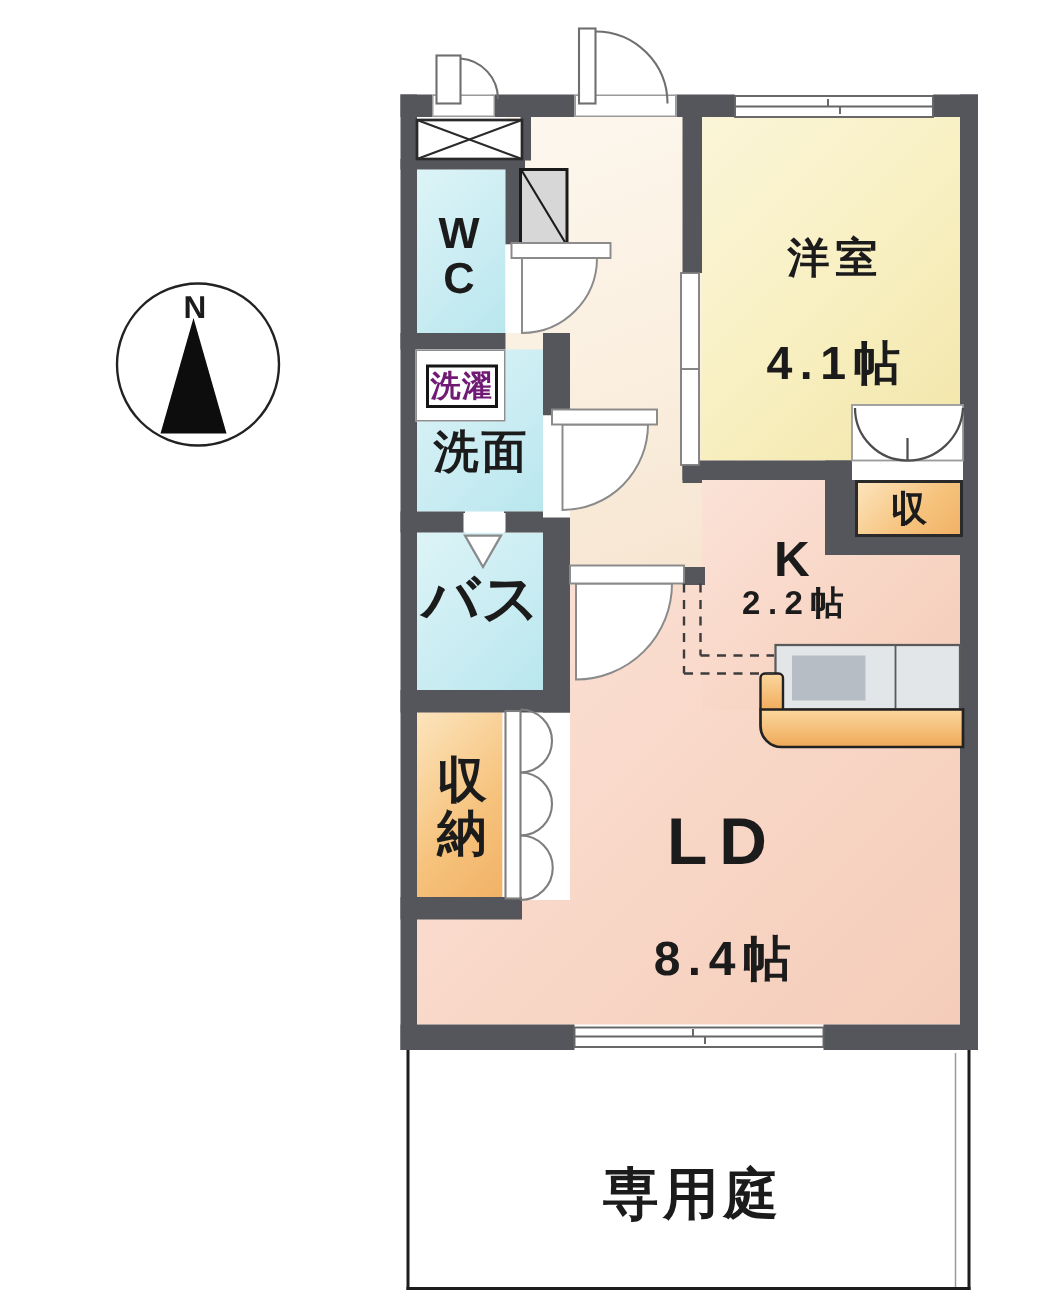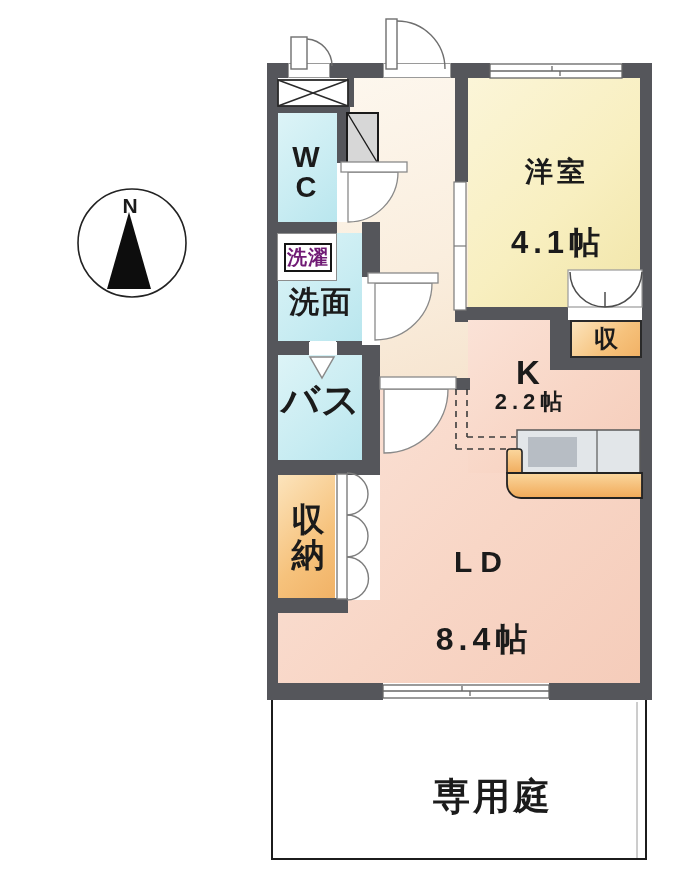--- a/index.html
+++ b/index.html
@@ -196,16 +196,16 @@
   <div class="label" style="left:306px;top:172px;font-size:29px;">W
 C</div>
   <div class="label" style="left:321px;top:302px;font-size:30px;letter-spacing:2px;">洗面</div>
   <div class="label" style="left:321px;top:401px;font-size:38px;letter-spacing:1px;">バス</div>
   <div class="label" style="left:308px;top:538px;font-size:33px;">収
 納</div>
   <div class="label" style="left:557px;top:172px;font-size:28px;letter-spacing:4px;">洋室</div>
   <div class="label" style="left:558px;top:213px;font-size:31px;letter-spacing:5px;margin-top:30px;">4.1帖</div>
   <div class="label" style="left:528px;top:373px;font-size:33px;">K</div>
   <div class="label" style="left:531px;top:402px;font-size:22px;letter-spacing:5px;">2.2帖</div>
-  <div class="label" style="left:482px;top:562px;font-size:30px;letter-spacing:8px;">LD</div>
+  <div class="label" style="left:482px;top:562px;font-size:44px;letter-spacing:8px;">LD</div>
   <div class="label" style="left:484px;top:640px;font-size:32px;letter-spacing:5px;">8.4帖</div>
-  <div class="label" style="left:493px;top:797px;font-size:37px;letter-spacing:3px;">専用庭</div>
+  <div class="label" style="left:462px;top:797px;font-size:37px;letter-spacing:3px;">専用庭</div>
 </div>
 
 </body></html>

